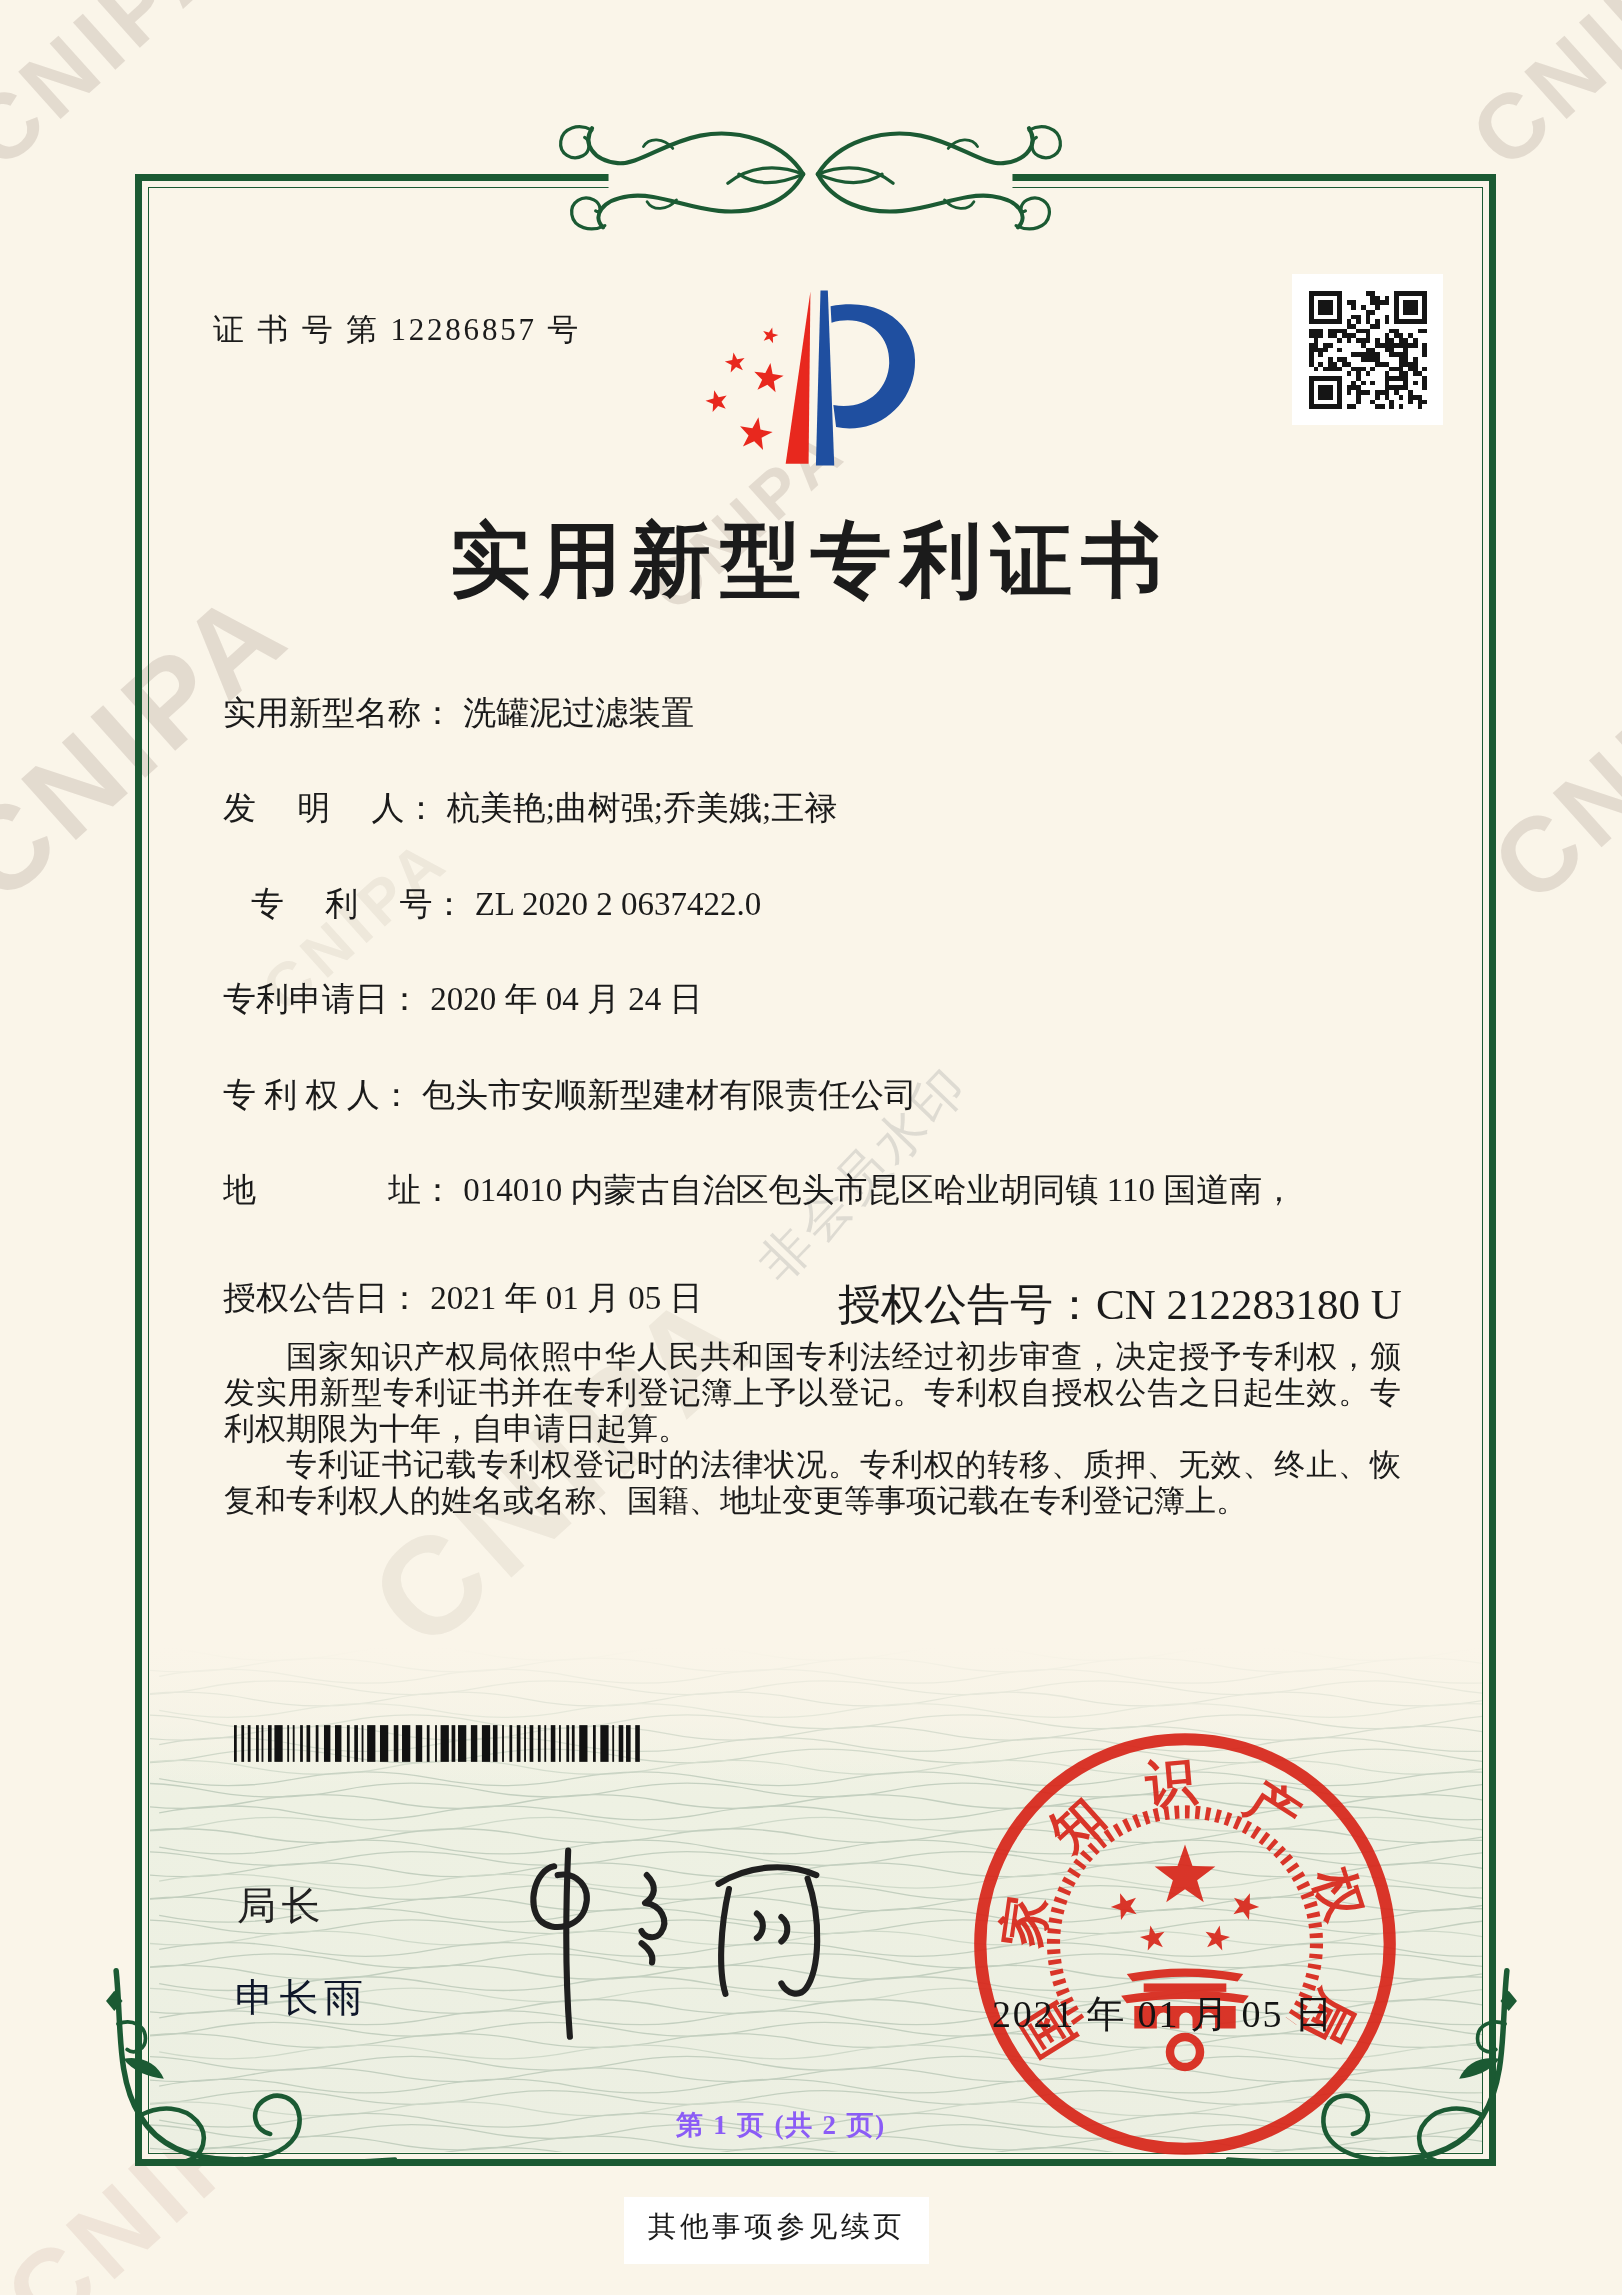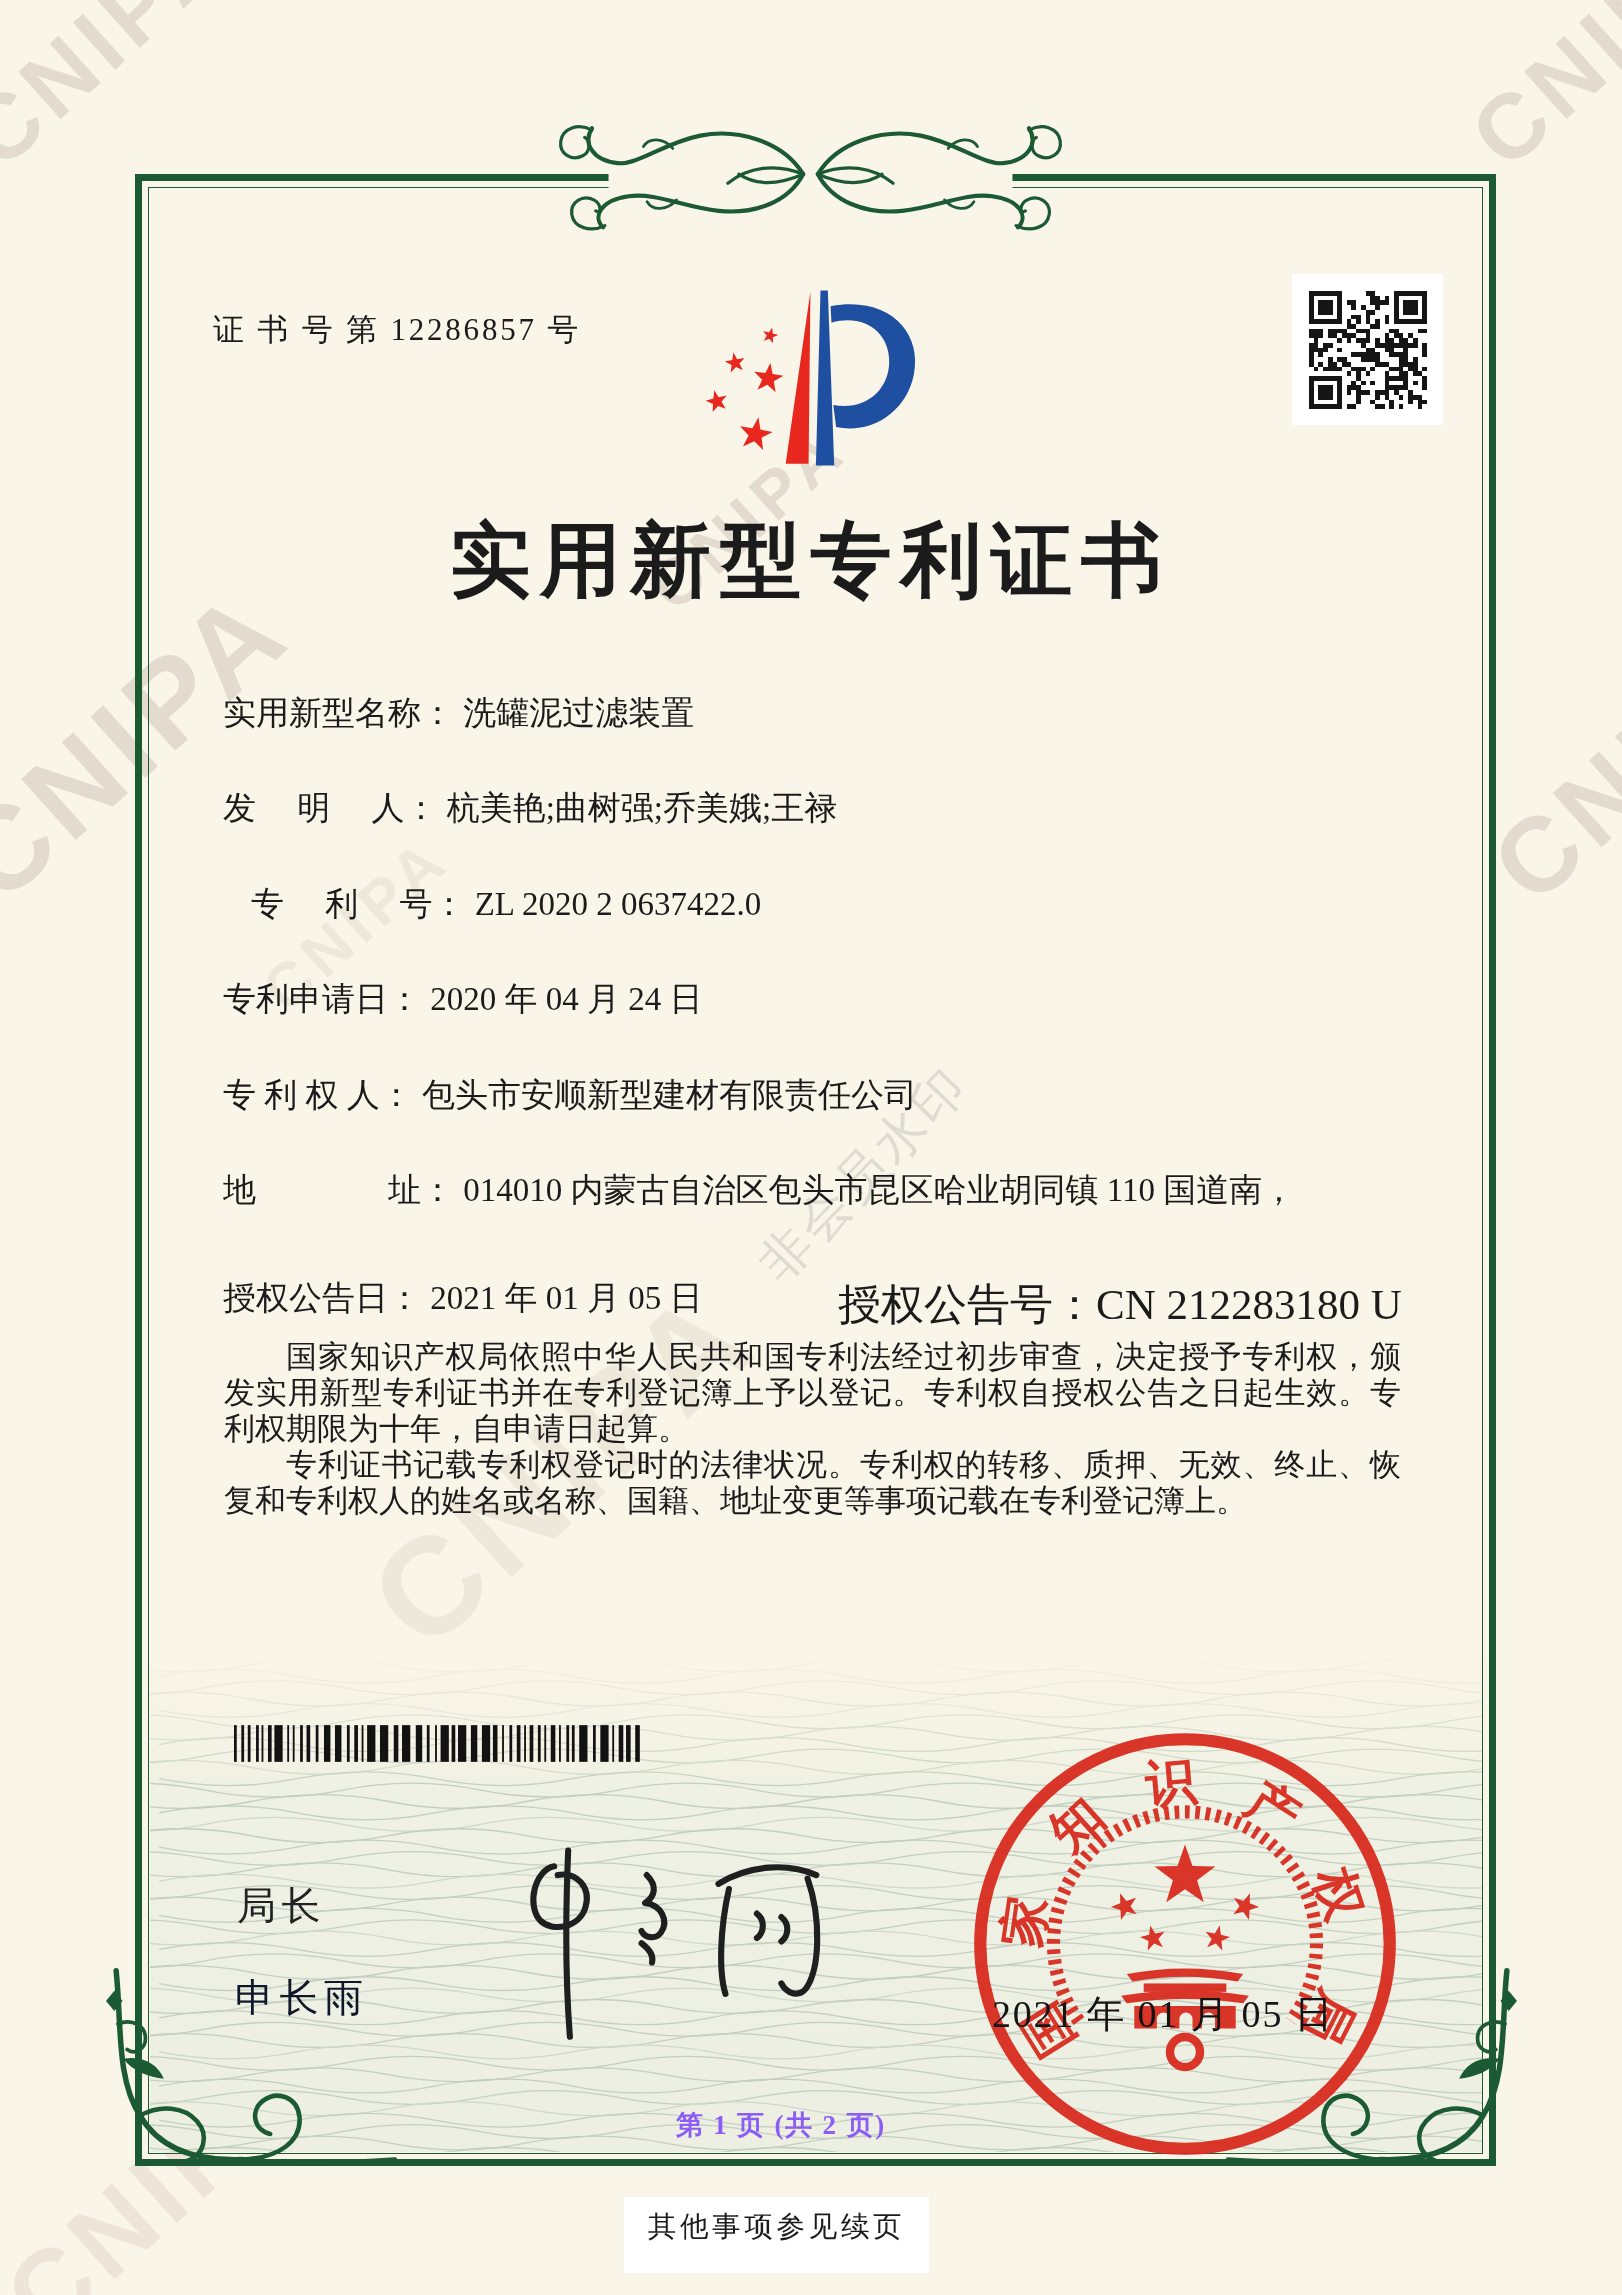--- a/index.html
+++ b/index.html
@@ -59,21 +59,21 @@
   .dir-title{position:absolute; left:237px; top:1879px; font-size:39px; letter-spacing:5.5px; z-index:5;
     font-family:"Liberation Sans","DejaVu Sans",sans-serif; color:#222;}
   .dir-name{position:absolute; left:235px; top:1971px; font-size:39px; letter-spacing:5.5px; z-index:5;
     font-family:Liberation Serif, serif; color:#0f172a;}
   .signature{position:absolute; left:500px; top:1837px; z-index:5;}
   .seal{position:absolute; left:969px; top:1728px; z-index:4; opacity:.93;}
   .seal-date{position:absolute; left:992px; top:1989px; font-size:38px; letter-spacing:1.8px;
     color:#141414; white-space:nowrap; z-index:6;}
   .page-num{position:absolute; left:432px; top:2107px; width:698px; text-align:center;
     font-size:27px; letter-spacing:1.8px; color:#8b5cf6; z-index:5;font-weight:bold;}
-  .note-box{position:absolute; left:624px; top:2197px; width:305px; height:76px; background:#ffffff;
+  .note-box{position:absolute; left:624px; top:2197px; width:305px; height:67px; background:#ffffff;
     text-align:center; line-height:59px; font-size:28.5px; letter-spacing:3.7px; z-index:5;}
   .ornament{position:absolute; z-index:3; pointer-events:none;}
 </style>
 </head>
 <body>
 
 <div class="page">
 
   <span class="wm" style="left:-55px;top:110px;font-size:92px;">CNIPA</span>
   <span class="wm" style="left:1451px;top:110px;font-size:92px;">CNIPA</span>

